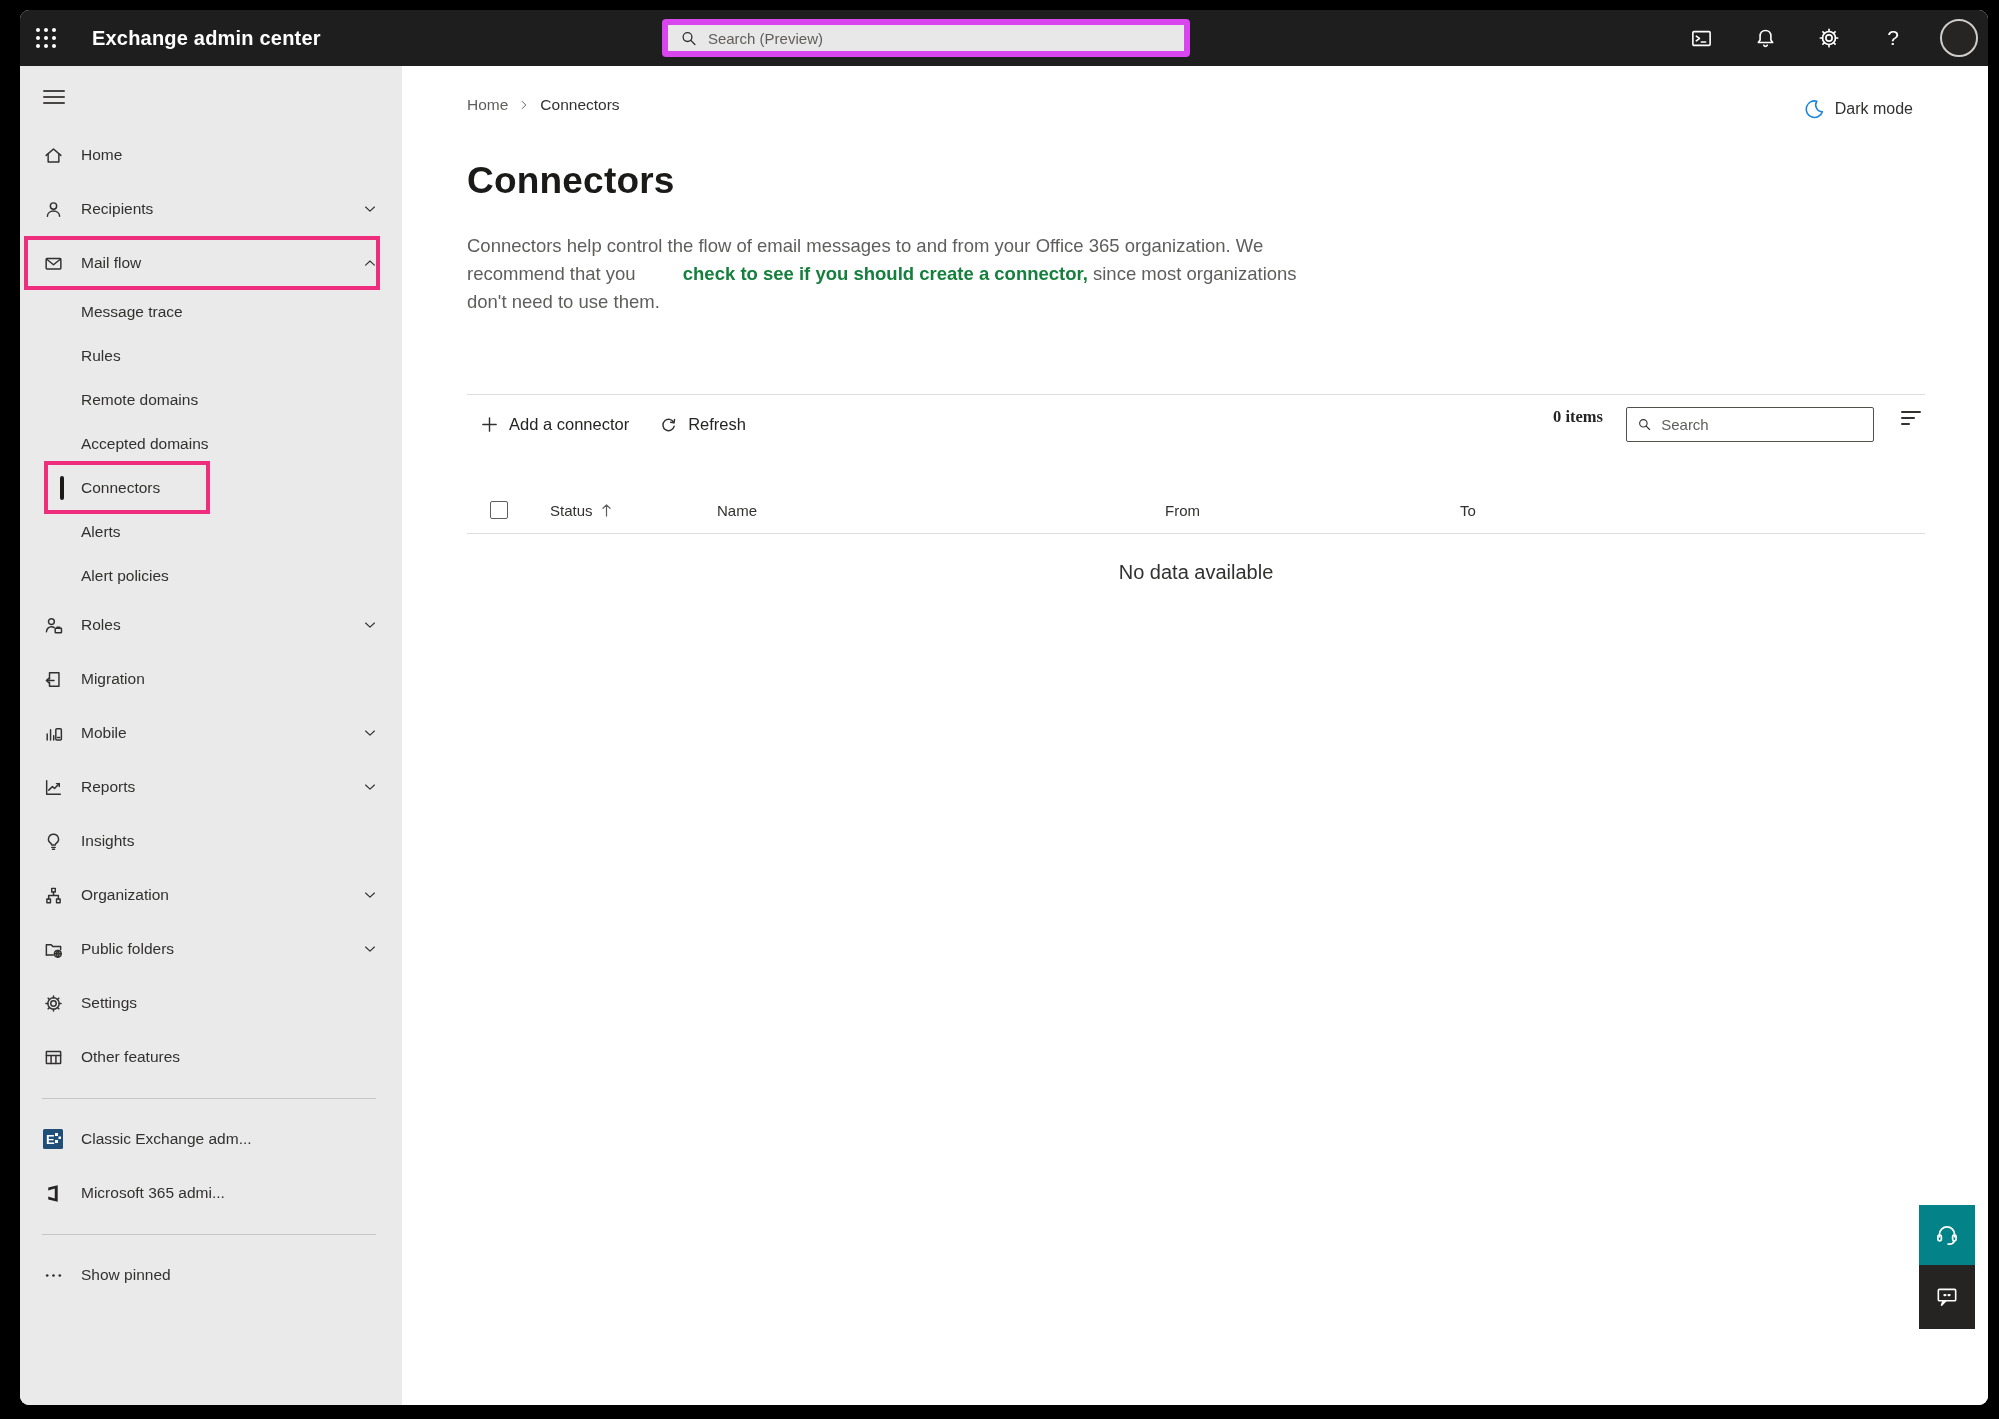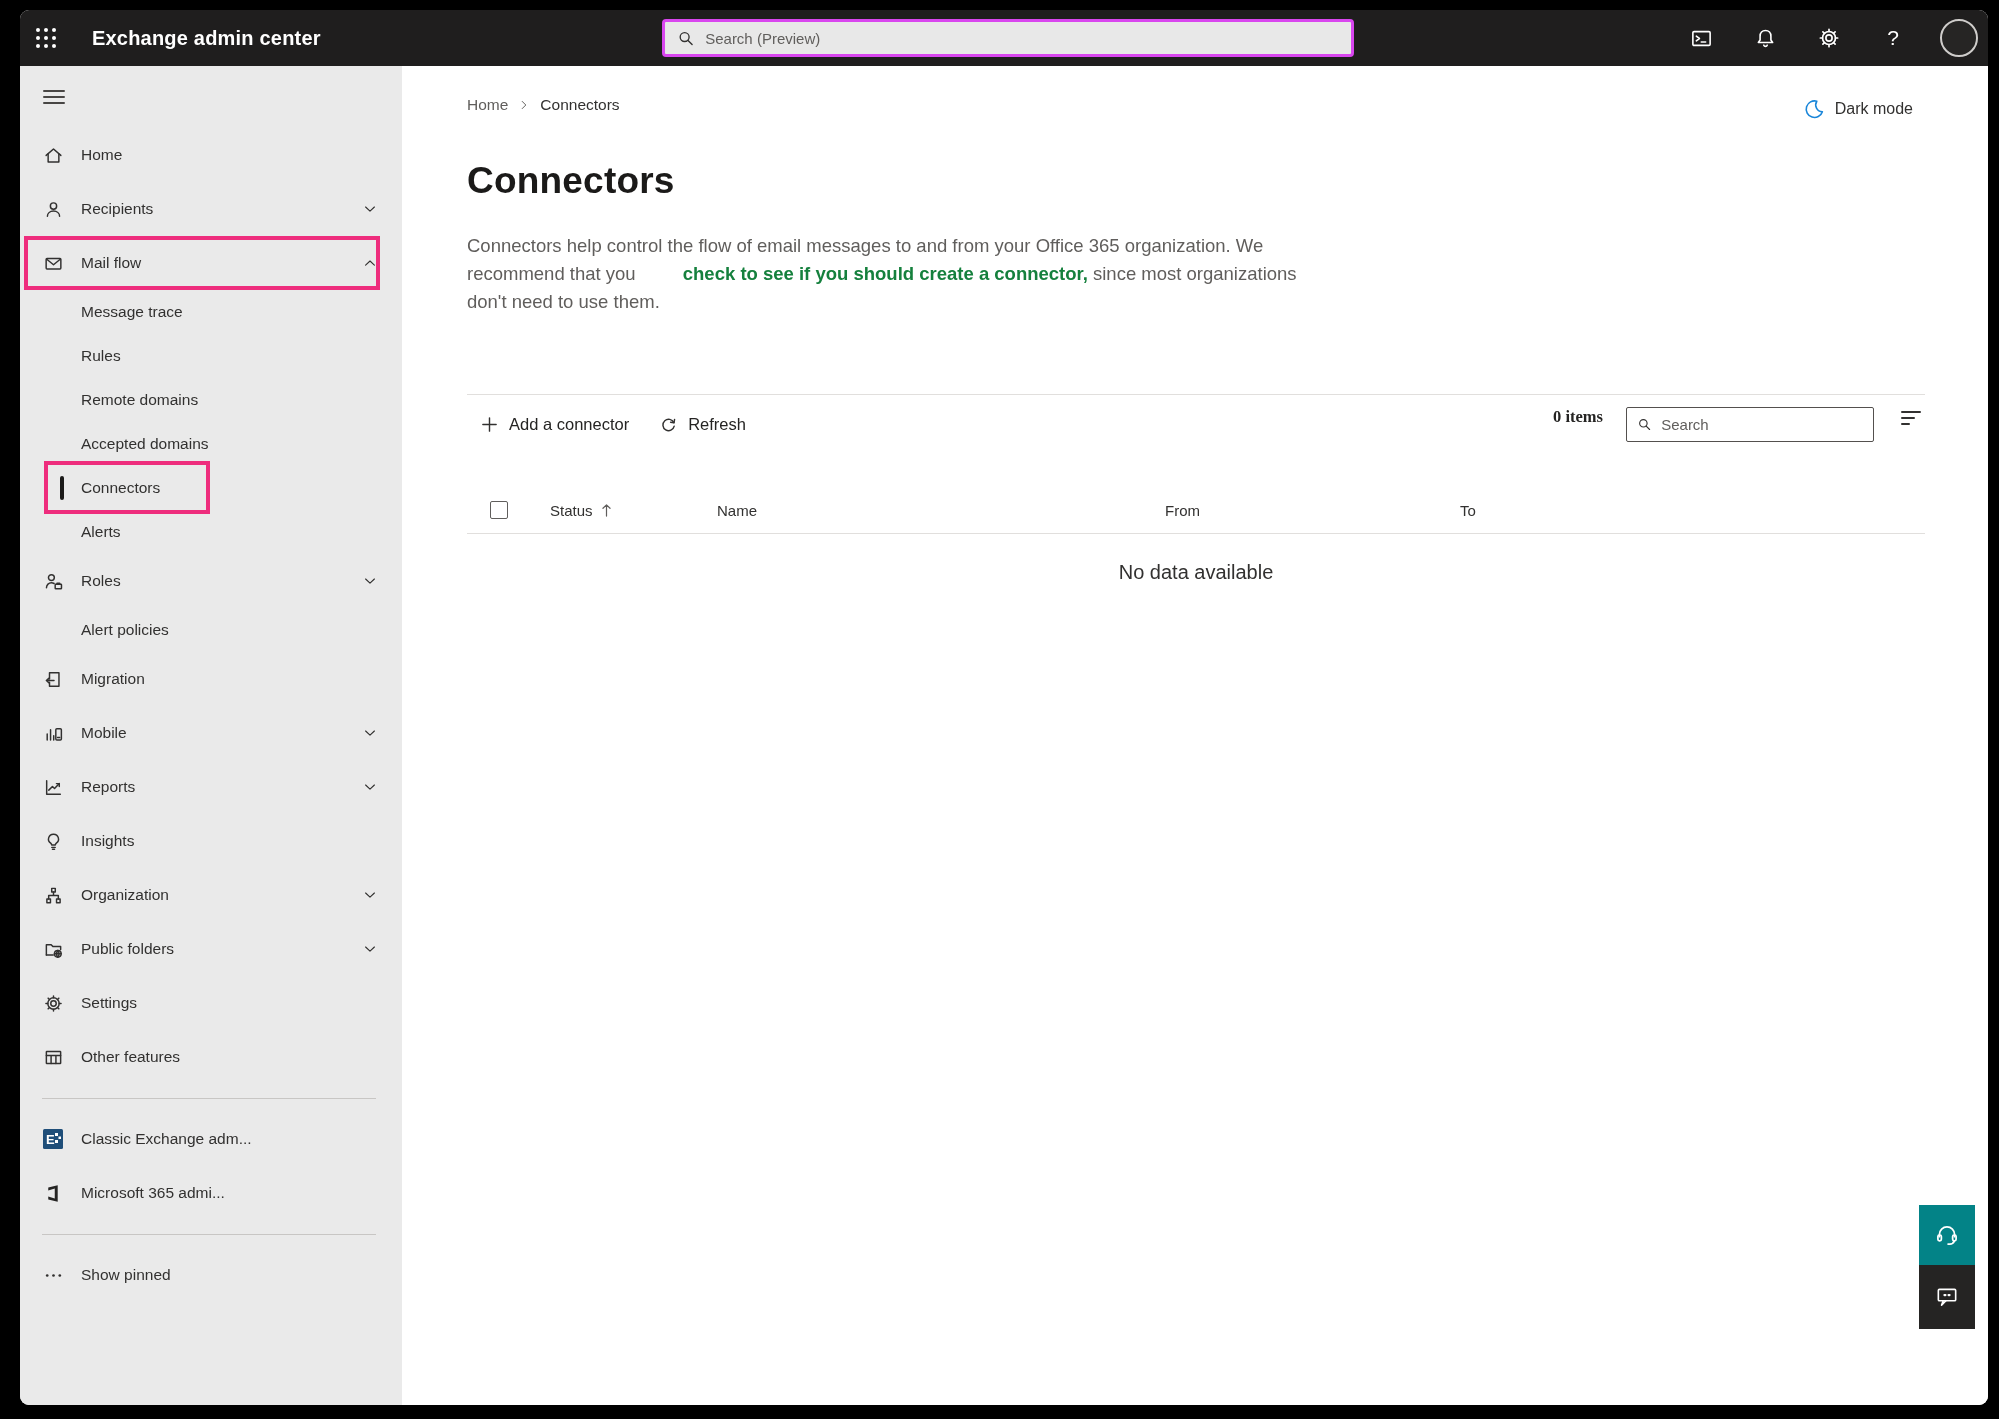--- a/index.html
+++ b/index.html
@@ -5,21 +5,21 @@
   * { margin:0; padding:0; box-sizing:border-box; }
   html,body { width:1999px; height:1419px; }
   body { background:#000; font-family:"Liberation Sans", sans-serif; color:#323130; }
   .frame { position:absolute; left:10px; top:0; width:1999px; height:1419px; background:#000; }
   .inner { position:absolute; left:10px; top:10px; width:1968px; height:1395px; background:#fff; border-radius:9px; overflow:hidden; }
 
   
   .topbar { position:relative; height:56px; background:#1f1e1e; display:flex; align-items:center; }
   .waffle { width:52px; height:56px; display:flex; align-items:center; justify-content:center; cursor:pointer; }
   .app-title { color:#fff; font-size:20px; font-weight:700; margin-left:20px; letter-spacing:.2px; }
-  .top-search { position:absolute; left:642px; top:9px; width:692px; height:38px; background:#e8e8e8; border:3px solid #d946ef; border-radius:4px; display:flex; align-items:center; padding:0 12px; }
+  .top-search { position:absolute; left:642px; top:9px; width:528px; height:38px; background:#e8e8e8; border:6px solid #d946ef; border-radius:4px; display:flex; align-items:center; padding:0 12px; }
   .top-search input { border:none; outline:none; background:transparent; font-size:15px; color:#484644; width:100%; margin-left:10px; font-family:"Liberation Sans",sans-serif; }
   .top-search input::placeholder { color:#605e5c; }
   .top-icons { position:absolute; right:10px; top:0; height:56px; display:flex; align-items:center; gap:30px; }
   .tb-icon { width:34px; height:34px; display:flex; align-items:center; justify-content:center; cursor:pointer; }
   .q-mark { color:#fff; font-size:21px; font-weight:400; }
   .avatar { width:38px; height:38px; border-radius:50%; border:2px solid #cfcdcb; background:#262524; cursor:pointer; }
 
   
   .bodywrap { display:flex; height:1339px; }
   .sidebar { width:382px; background:#eaeaea; flex:none; position:relative; overflow:hidden; }
@@ -218,41 +218,41 @@
 
       <div class="nav-item sub">
         <span class="hl-conn"></span>
         <span class="sel-bar"></span>
         <span class="nav-label">Connectors</span>
       </div>
 
       <div class="nav-item sub">
         <span class="nav-label">Alerts</span>
       </div>
+      <div class="nav-item sub">
+        <span class="nav-label">Alert policies</span>
+      </div>
+
       <div class="nav-item">
         <span class="nav-icon">
           <svg class="ic" width="21" height="21" viewBox="0 0 20 20">
                 <g class="stroke">
                   <circle cx="8" cy="6.3" r="2.8"></circle>
                   <path d="M3.3 16 C3.3 13.1 5.6 11.2 8 11.2 C9 11.2 9.9 11.5 10.6 11.9"></path>
                   <rect x="11.6" y="12.6" width="6" height="4.4" rx="0.6"></rect>
                   <path d="M13.3 12.6 V11.6 H15.9 V12.6"></path>
                 </g>
               </svg>
         </span>
         <span class="nav-label">Roles</span>
         <span class="chevron">
           <svg class="ic" width="16" height="16" viewBox="0 0 20 20">
                 <path class="stroke" d="M4.5 7.5 L10 12.7 L15.5 7.5"></path>
               </svg>
         </span>
-      </div>
-
-      <div class="nav-item sub">
-        <span class="nav-label">Alert policies</span>
       </div>
 
       <div class="nav-item">
         <span class="nav-icon">
           <svg class="ic" width="21" height="21" viewBox="0 0 20 20">
                 <g class="stroke">
                   <path d="M6.2 9.5 V3.5 H15.2 V16.5 H6.2 V12.5"></path>
                   <path d="M10.5 11 H3.2 M3.2 11 L5.5 8.9 M3.2 11 L5.5 13.1"></path>
                 </g>
               </svg>

